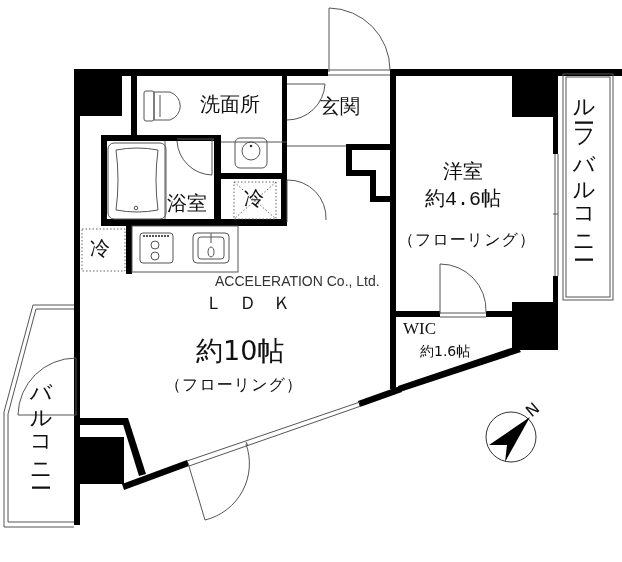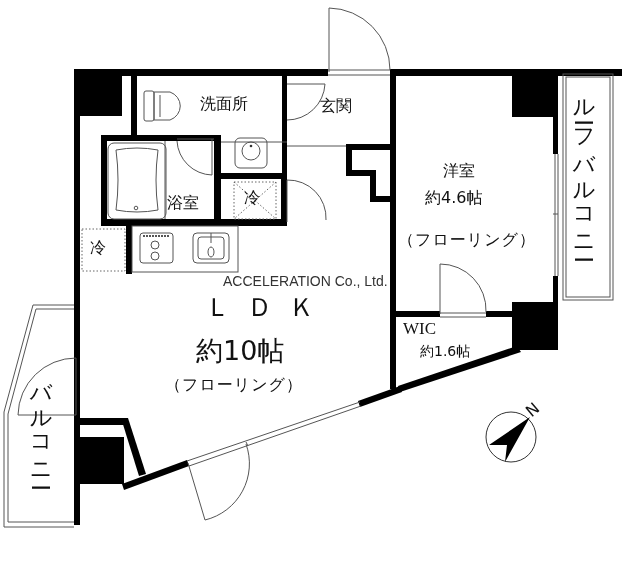--- a/index.html
+++ b/index.html
@@ -3,25 +3,25 @@
 <meta charset="utf-8">
 <style>
   html, body { margin: 0; padding: 0; background: #ffffff; }
   body { width: 622px; height: 562px; overflow: hidden; position: relative; }
   #plan { position: absolute; left: 0; top: 0; width: 622px; height: 562px; }
   .wall { fill: #000; }
   .thin { fill: none; stroke: #555; stroke-width: 1; }
   .dots { fill: none; stroke: #666; stroke-width: 1; stroke-dasharray: 1.5 2; }
   .lbl { position: absolute; color: #111; font-family: "DejaVu Sans", sans-serif; white-space: nowrap; line-height: 1; }
   .room-lg { font-size: 27px; }
-  .room-md { font-size: 16px; }
+  .room-md { font-size: 20px; font-family: Liberation Mono, monospace; }
   .sub { font-size: 16px; letter-spacing: 1px; text-align: center; }
   .vert { writing-mode: vertical-rl; font-size: 22px; letter-spacing: 2px; }
-  .wm { position: absolute; font-family: "Liberation Sans", sans-serif; font-size: 14px; color: #333; margin-left: 8px; }
-  .ldk { font-size: 26px; letter-spacing: 16px; }
+  .wm { position: absolute; font-family: "Liberation Sans", sans-serif; font-size: 14px; color: #333; }
+  .ldk { font-size: 18px; letter-spacing: 16px; }
   .wic { font-family: Liberation Serif, serif; font-size: 17px; }
 </style>
 </head>
 <body>
 
 <svg id="plan" viewBox="0 0 622 562" xmlns="http://www.w3.org/2000/svg">
 
   <g>
     <rect class="wall" x="74" y="69" width="254" height="7"></rect>
     <rect class="wall" x="390" y="69" width="232" height="7"></rect>

